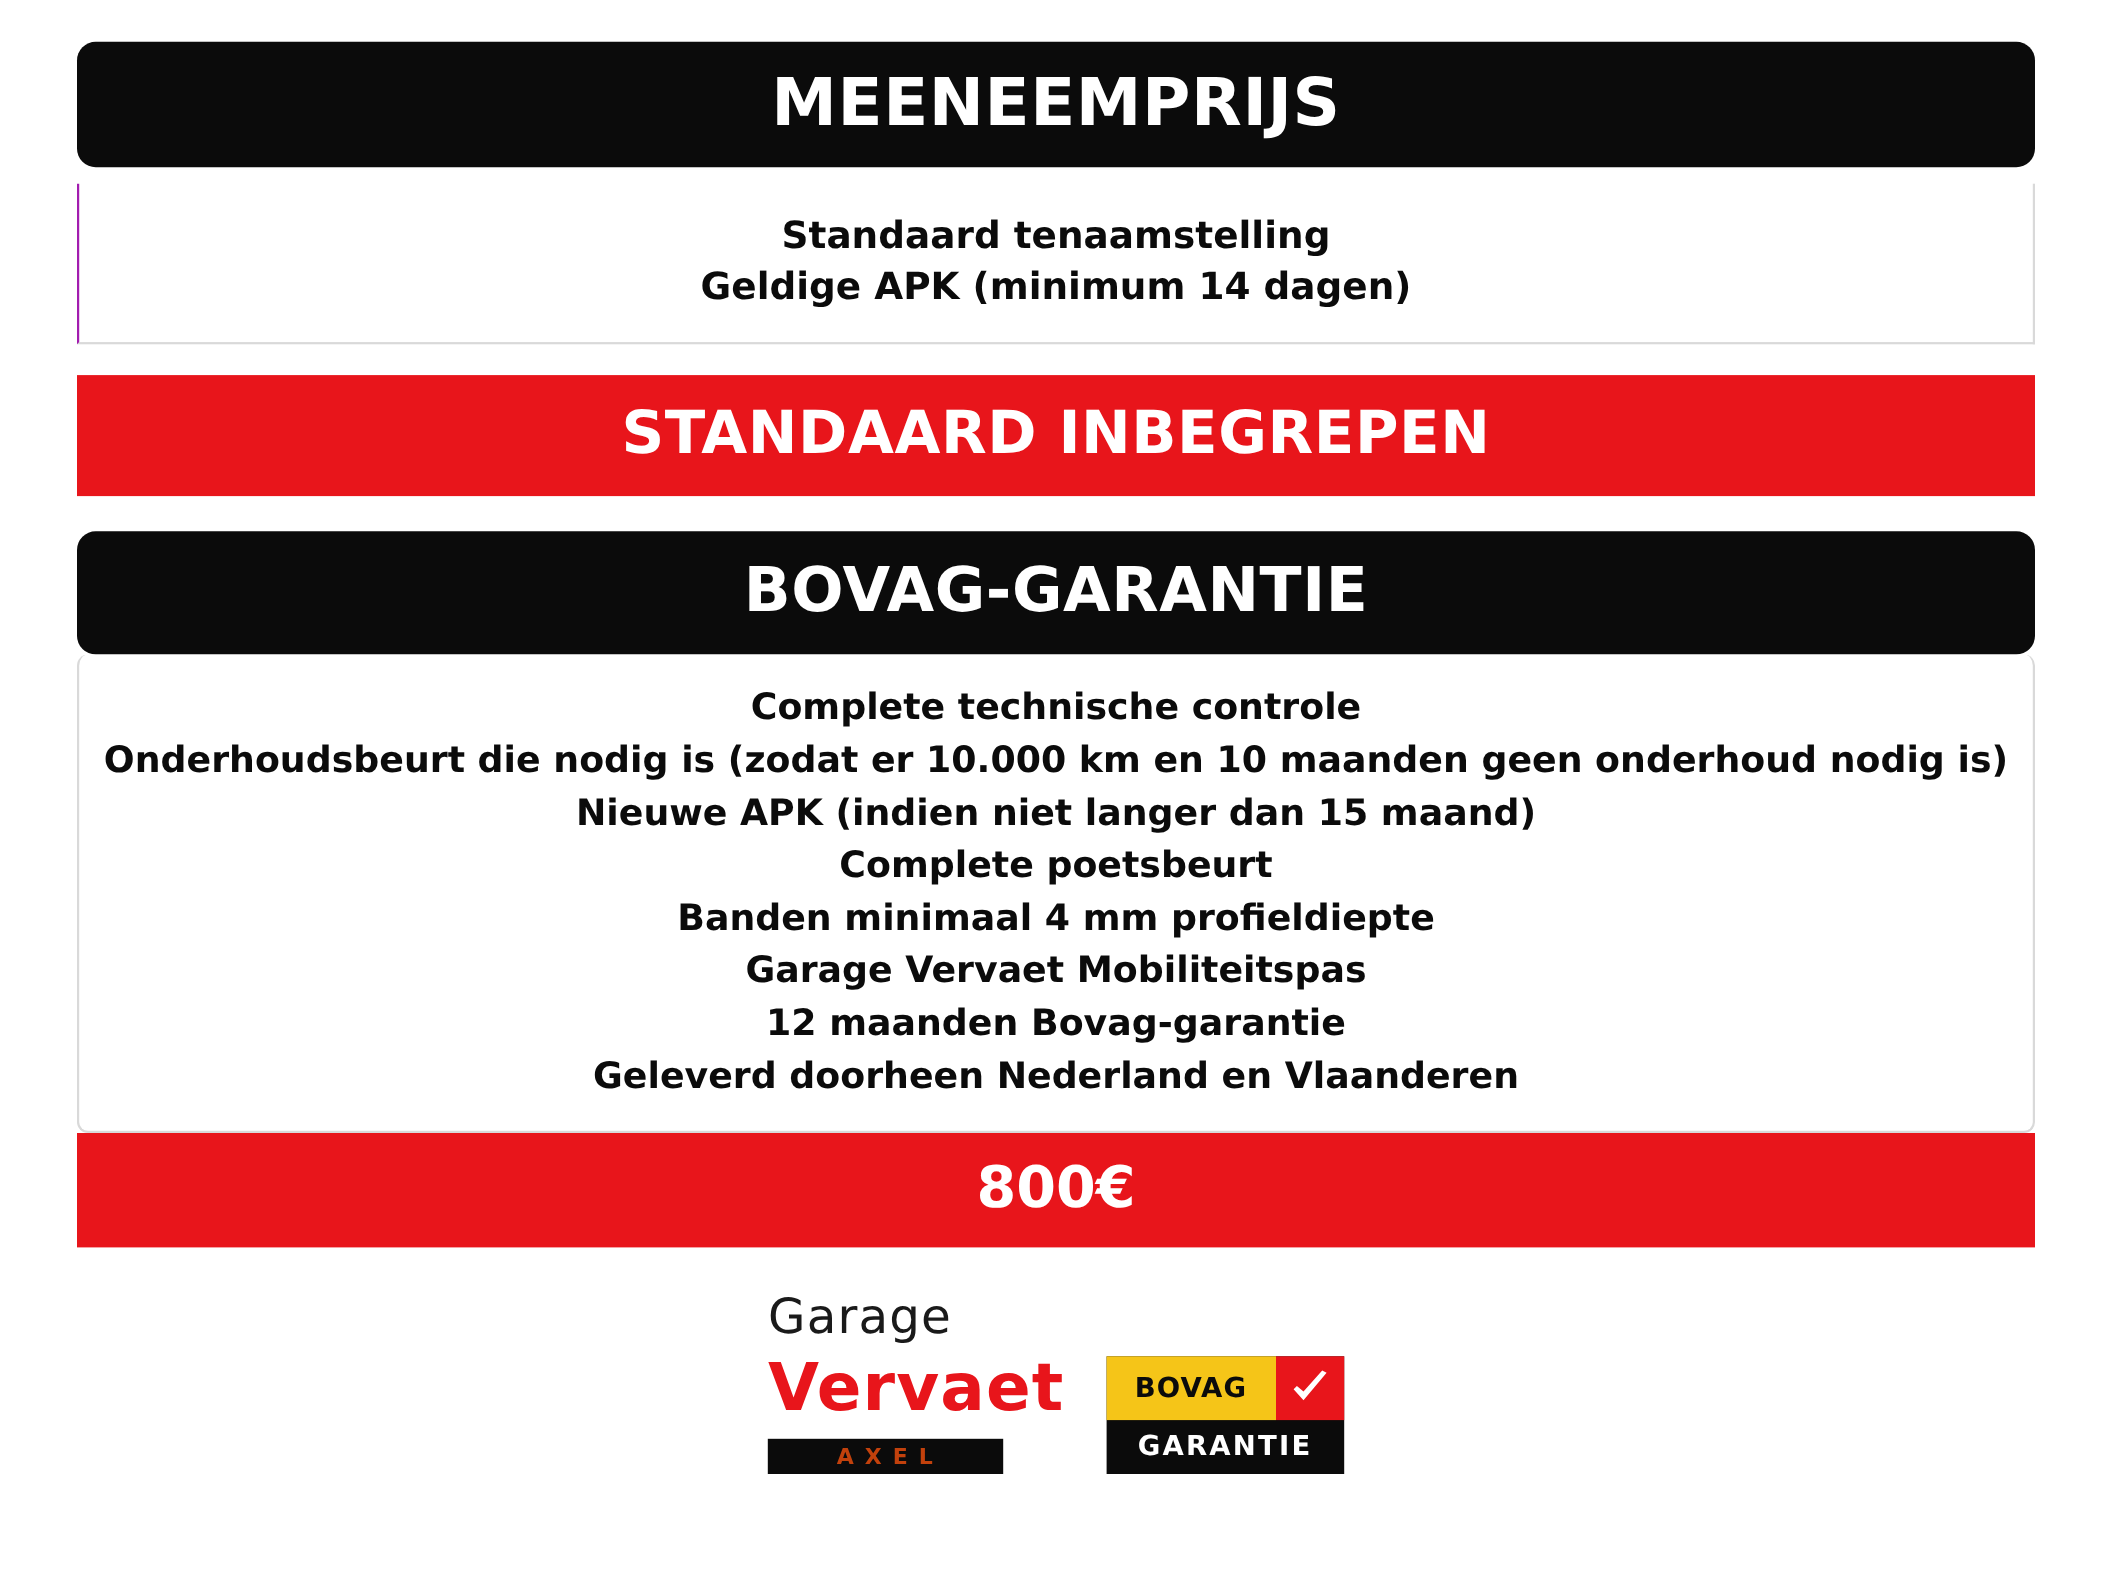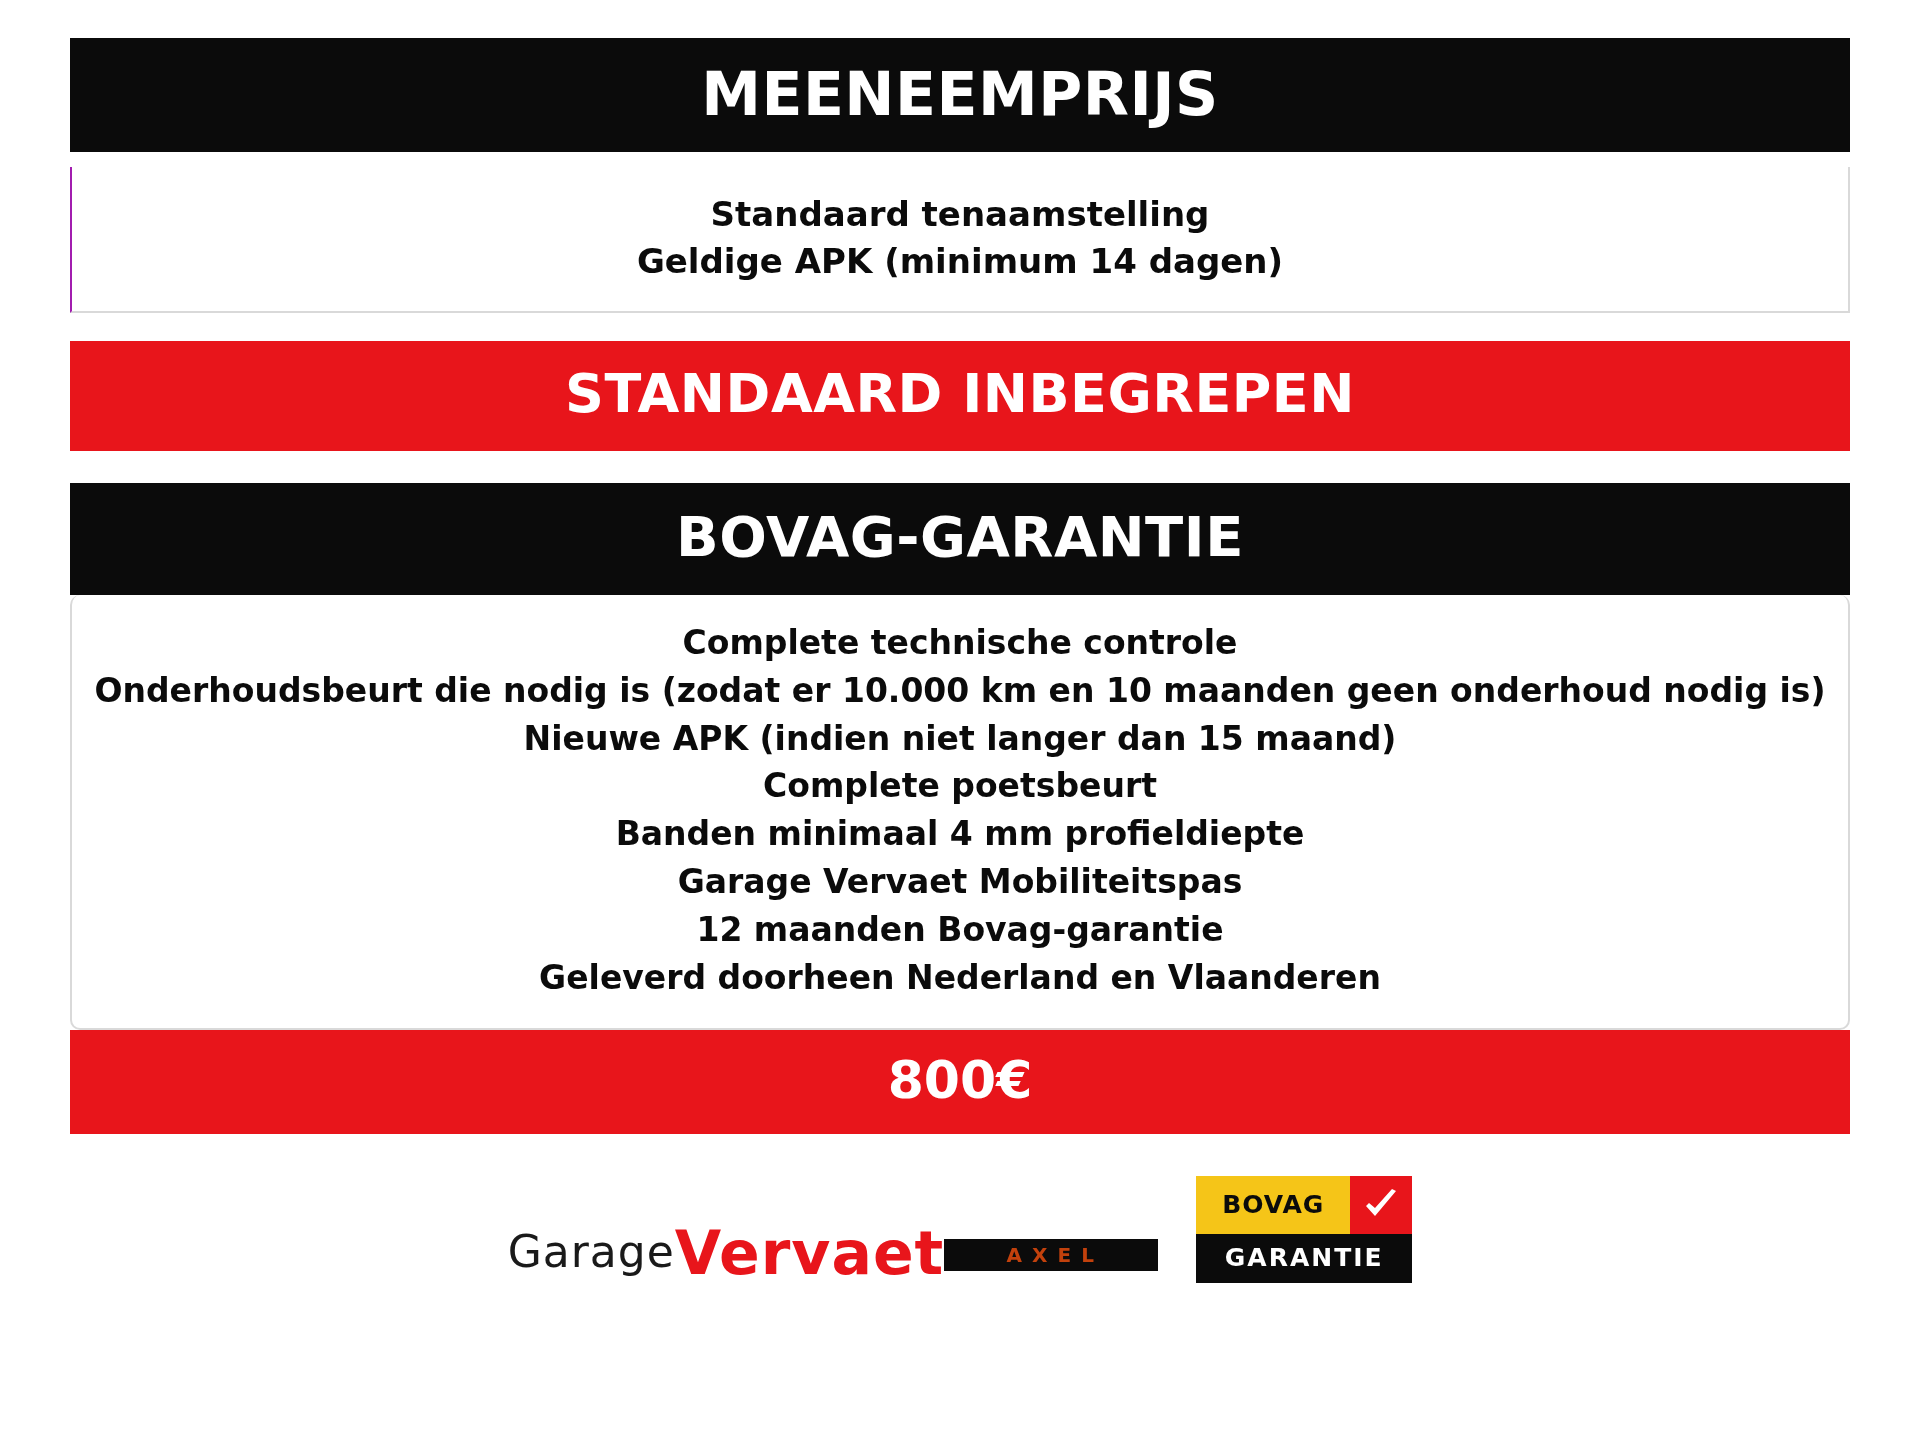--- a/index.html
+++ b/index.html
@@ -26,20 +26,21 @@
   .block {
     width: 1785px;
     max-width: 100%;
   }
   .bar-black {
     background: #0b0b0b;
     color: #ffffff;
     text-align: center;
     font-weight: bold;
     letter-spacing: 0.5px;
+    border-radius: 17px;
   }
   .bar-red {
     background: #e8151b;
     color: #ffffff;
     text-align: center;
     font-weight: bold;
   }
   .bar-white {
     background: #ffffff;
     color: #0b0b0b;
@@ -101,23 +102,23 @@
   .logos {
     width: 1785px;
     display: flex;
     justify-content: center;
     align-items: flex-end;
     gap: 38px;
     margin-top: 42px;
   }
   .garage-logo {
     display: flex;
-    flex-direction: row;
-    align-items: center;
+    flex-direction: column;
     line-height: 1;
+    gap: 10px;
   }
   .garage-word {
     font-size: 44px;
     font-weight: 500;
     color: #1a1a1a;
     letter-spacing: 1px;
     font-family: "DejaVu Sans", sans-serif;
   }
   .vervaet-word {
     font-size: 60px;

